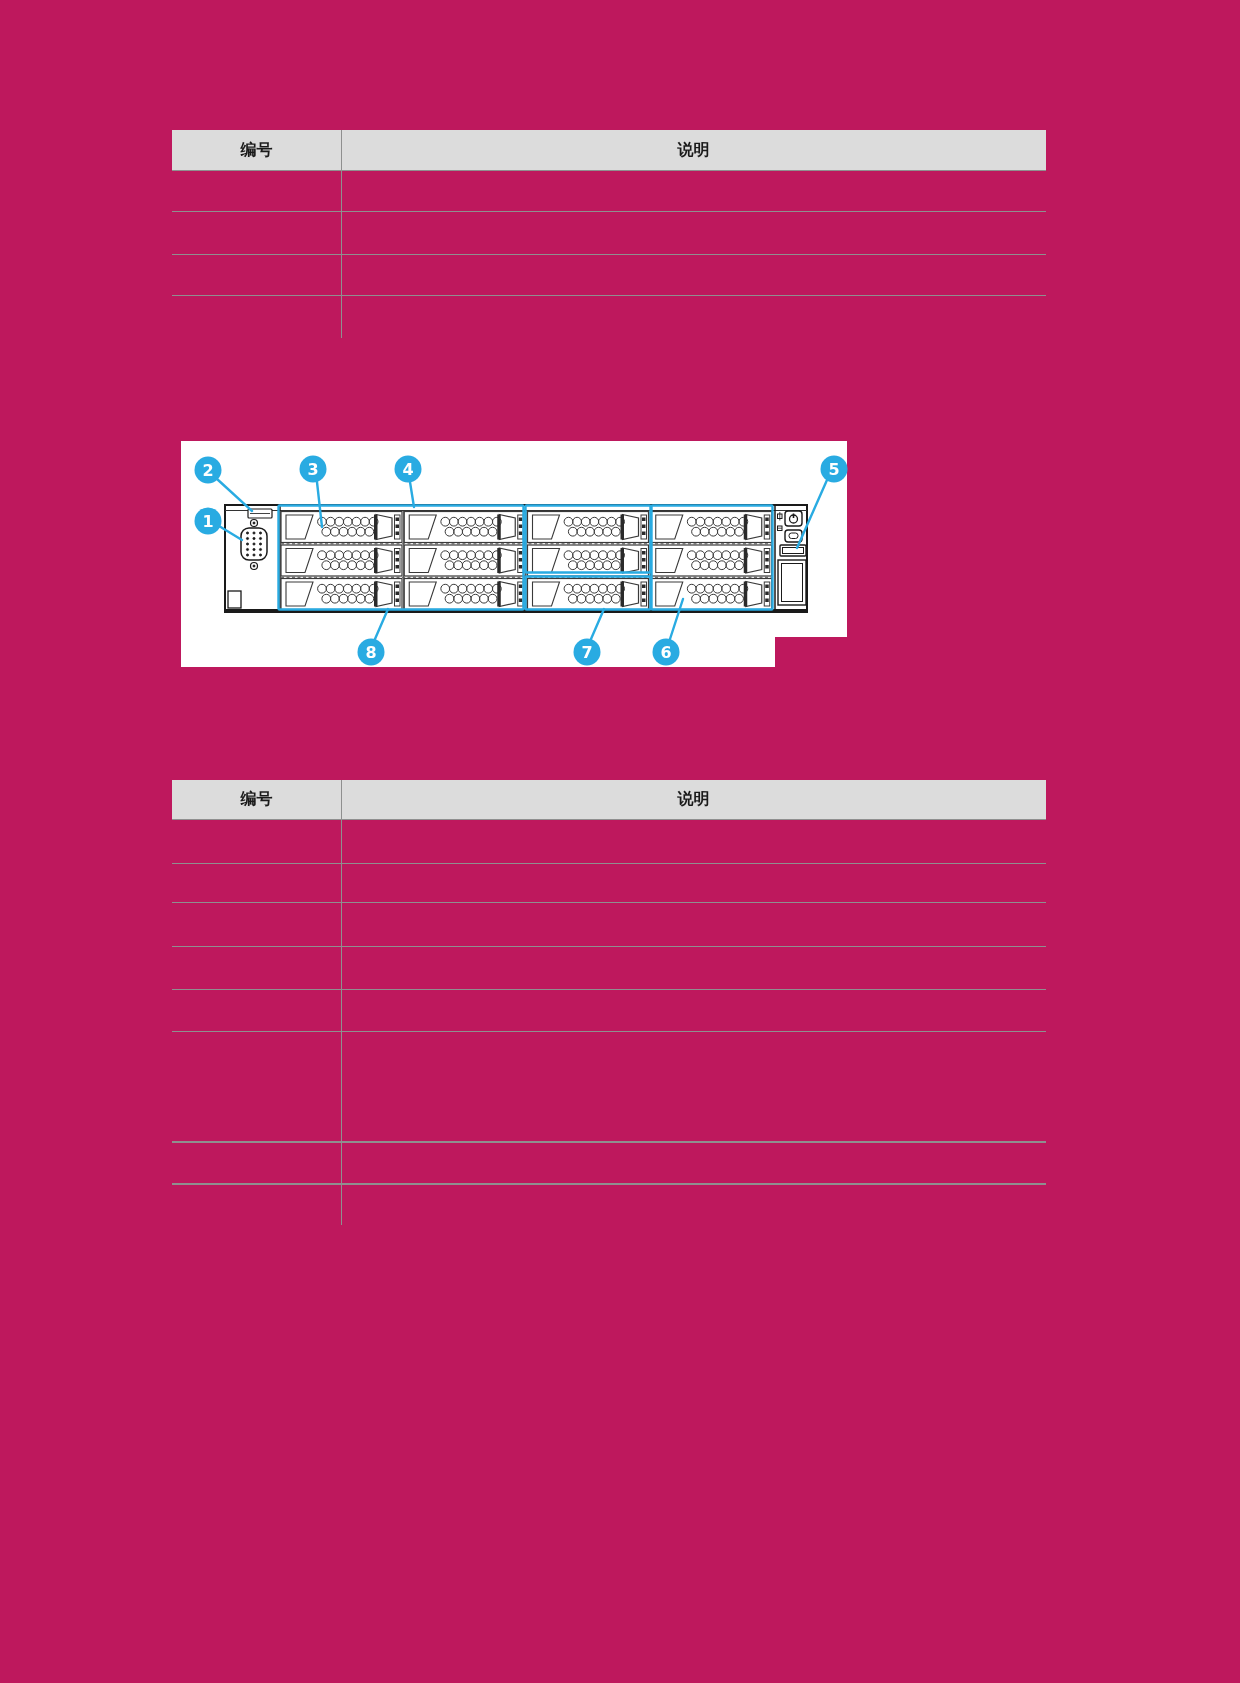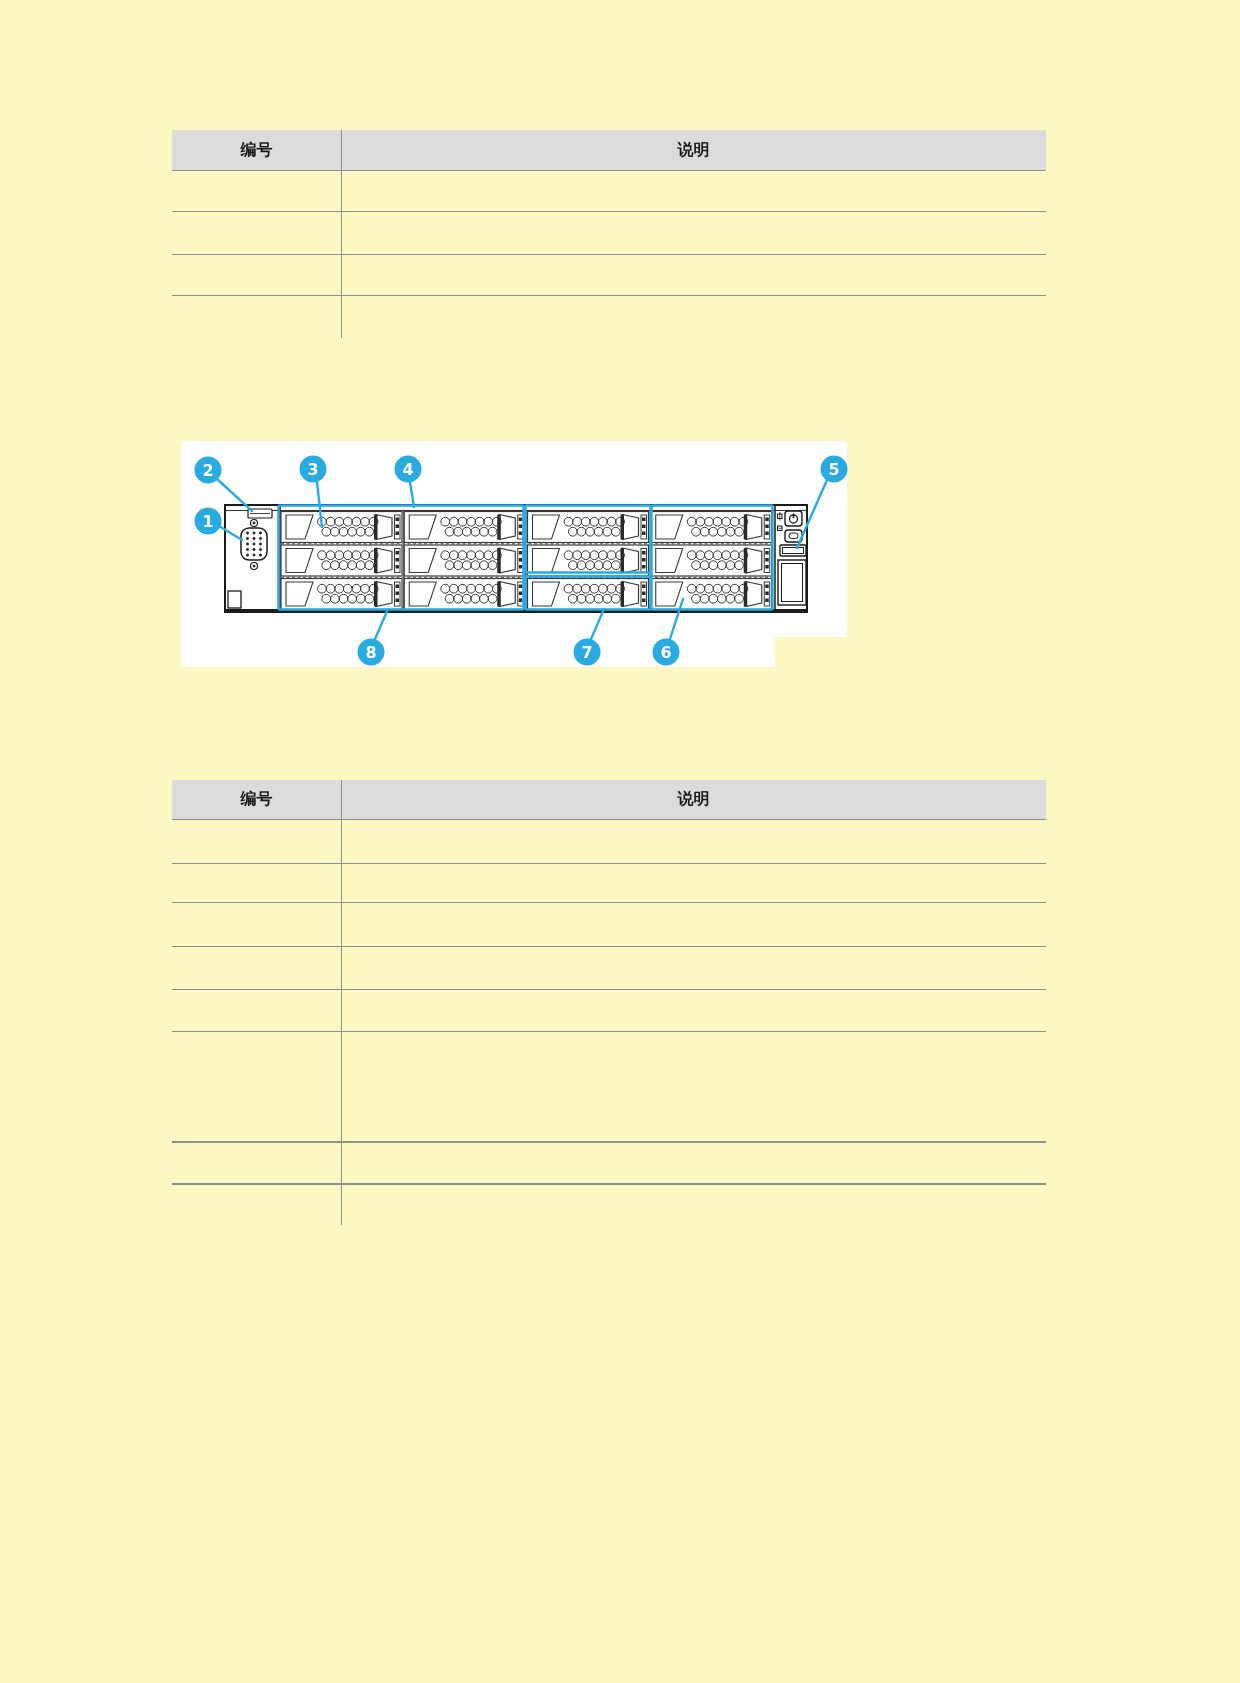--- a/index.html
+++ b/index.html
@@ -1,16 +1,16 @@
 <!DOCTYPE html>
 <html><head>
 <meta charset="utf-8">
 <style>
   html,body{margin:0;padding:0;background:#000;}
-  .page{position:relative;width:1240px;height:1683px;background:#fef9c3;overflow:hidden;
+  .page{position:relative;width:1240px;height:1683px;background:#be185d;overflow:hidden;
         font-family:"DejaVu Sans",sans-serif;}
   .tbl{position:absolute;left:172px;width:874px;}
   .thead{display:flex;background:#dcdcdc;border-bottom:1px solid #8f8f8f;box-sizing:border-box;}
   .th{display:flex;align-items:center;justify-content:center;
       color:#1a1a1a;font-size:16px;font-weight:700;}
   .th.c1{width:169px;}
   .th.c2{flex:1;}
   .trow{display:flex;border-bottom:1px solid #8f8f8f;box-sizing:border-box;}
   .trow.thick{border-bottom-width:2px;}
   .trow.last{border-bottom:none;}

